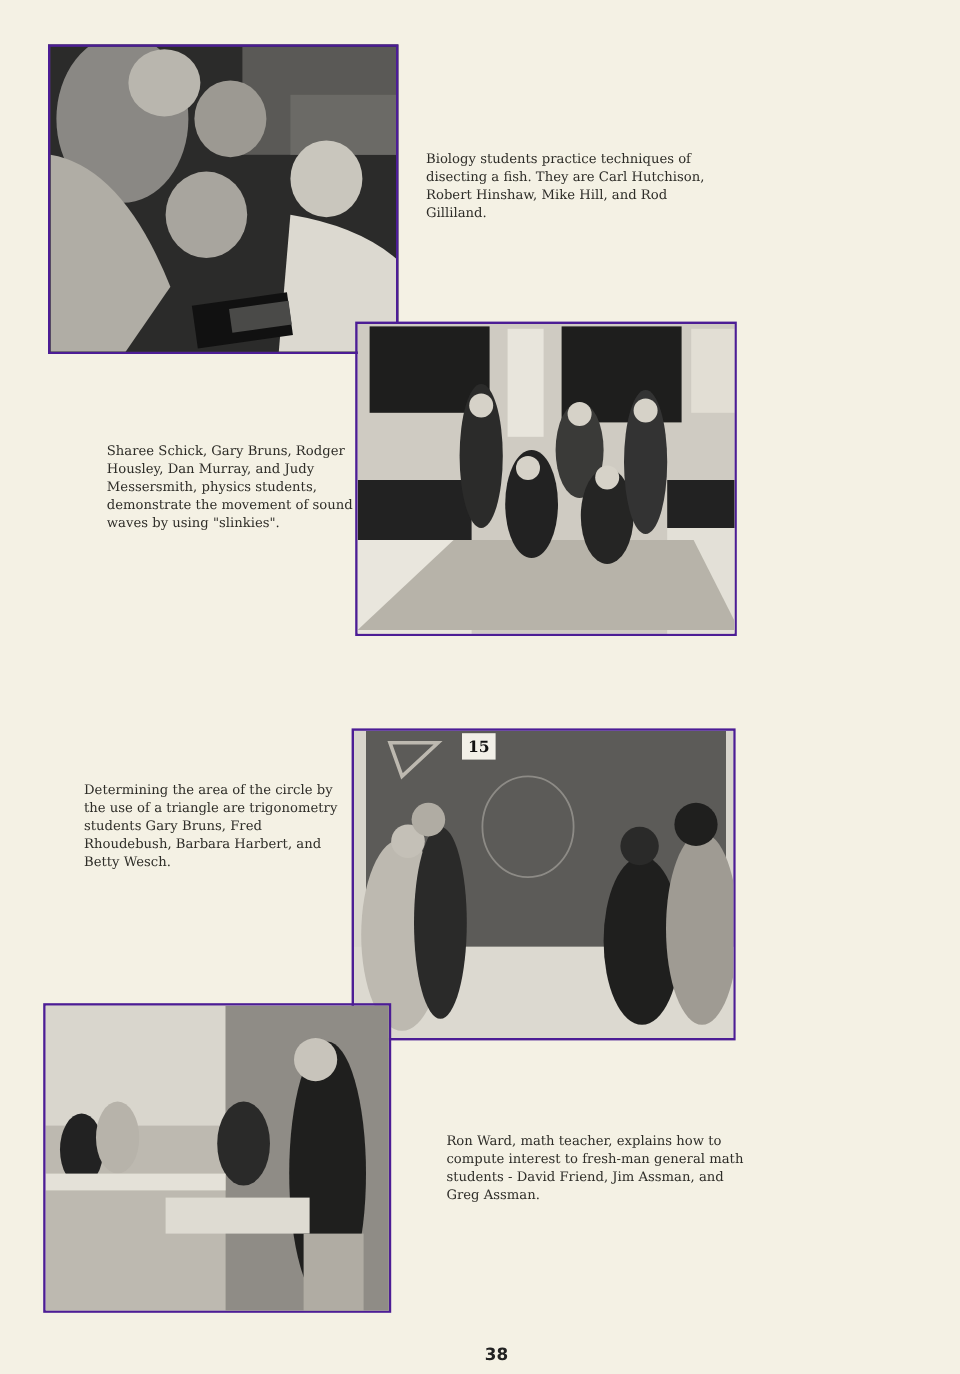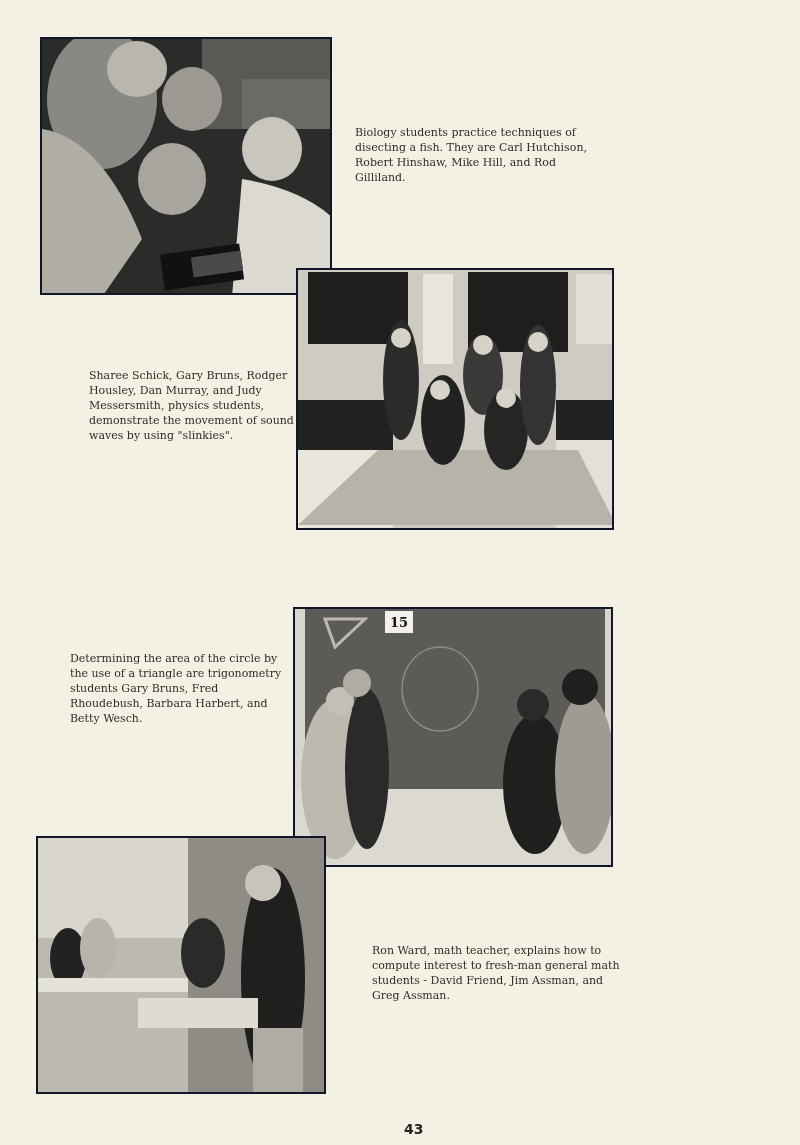--- a/index.html
+++ b/index.html
@@ -1,17 +1,17 @@
 <!DOCTYPE html>
 <html><head>
 <meta charset="utf-8">
 <style>
   html,body{margin:0;padding:0;}
   body{width:800px;height:1145px;background:#f4f1e4;position:relative;overflow:hidden;font-family:"DejaVu Serif",serif;color:#2a2a26;}
-  .photo{position:absolute;overflow:hidden;border:2px solid #0f172a;box-sizing:border-box;}
+  .photo{position:absolute;overflow:hidden;border:2px solid #4c1d95;box-sizing:border-box;}
   .caption{position:absolute;font-size:11px;line-height:15px;color:#2e2d28;white-space:pre-line;}
   .pagenum{position:absolute;left:404px;top:1121px;font-family:"DejaVu Sans",sans-serif;font-weight:bold;font-size:14px;color:#222;}
 </style>
 </head>
 <body>
 
 <div class="photo" style="left:40px;top:37px;width:292px;height:258px;background:#3a3a38;">
   <svg width="292" height="258" viewBox="0 0 292 258">
     <rect width="292" height="258" fill="#2b2b2a"></rect>
     <rect x="160" y="0" width="132" height="90" fill="#5a5956"></rect>
@@ -86,13 +86,13 @@
     <ellipse cx="165" cy="115" rx="22" ry="35" fill="#2a2a29"></ellipse>
     <ellipse cx="235" cy="140" rx="32" ry="110" fill="#1f1f1e"></ellipse>
     <circle cx="225" cy="45" r="18" fill="#c8c4bb"></circle>
     <rect x="0" y="140" width="150" height="14" fill="#e4e1d8"></rect>
     <rect x="100" y="160" width="120" height="30" fill="#dedbd2"></rect>
     <rect x="215" y="190" width="50" height="68" fill="#b0aca3"></rect>
   </svg>
 </div>
 <div class="caption" style="left:372px;top:943px;width:250px;">Ron Ward, math teacher, explains how to compute interest to fresh-man general math students - David Friend, Jim Assman, and Greg Assman.</div>
 
-<div class="pagenum">43</div>
+<div class="pagenum">38</div>
 
 </body></html>

